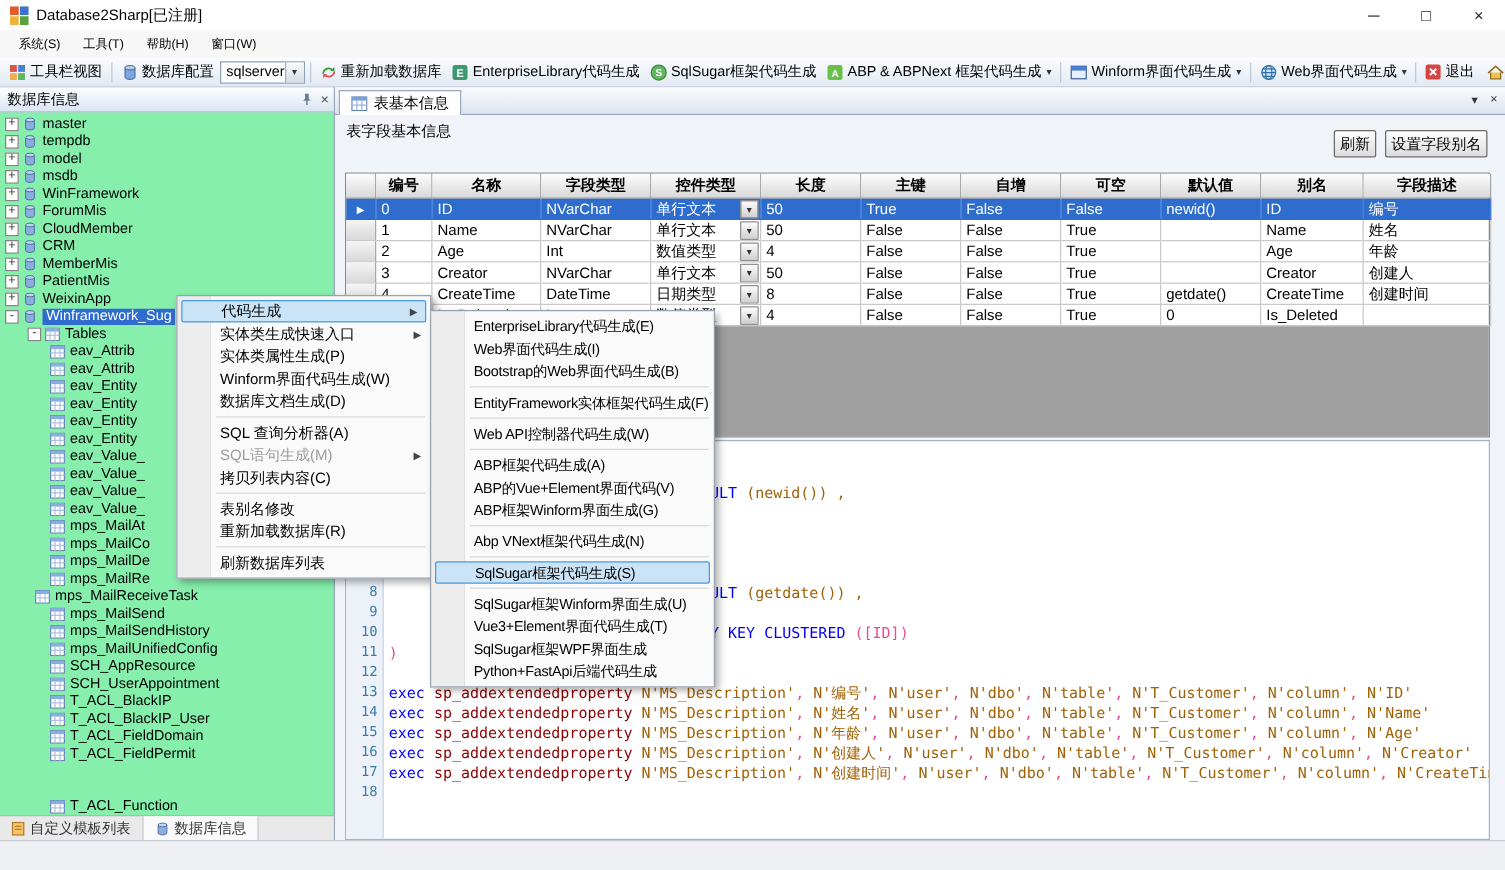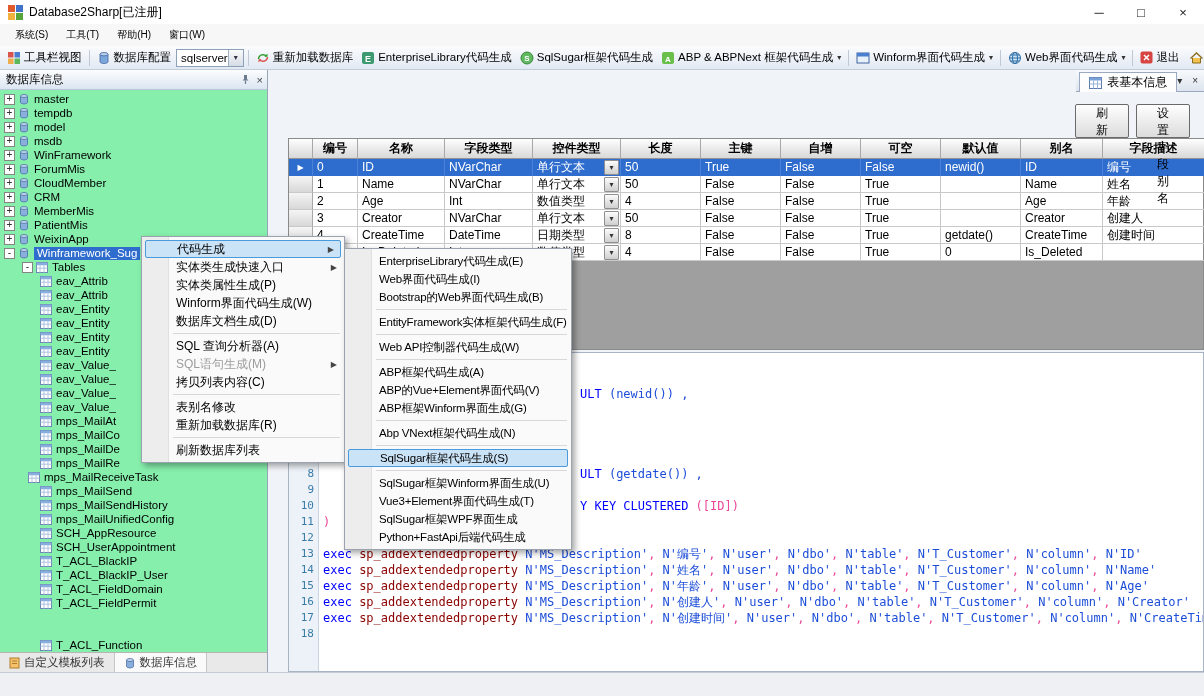--- a/index.html
+++ b/index.html
@@ -43,30 +43,30 @@
   .toggle { width:11px; height:11px; flex:none; border:1px solid #848484; background:#fff; font-size:10px; line-height:8px;
             text-align:center; margin-right:3px; color:#333; }
   .t-row .icn { margin-right:4px; flex:none; }
   .t-label { line-height:13px; }
   .t-label.sel { background:#2e6ccd; color:#fff; padding:0 3px; }
   .sidebar-tabs { height:20px; flex:none; display:flex; background:#e9e9e9; border-top:1px solid #b5b5b5; font-size:11.5px; }
   .s-tab { display:flex; align-items:center; gap:4px; padding:0 9px; border-right:1px solid #c6c6c6; color:#333; }
   .s-tab.active { background:#fafafa; }
 
   
-  .content { flex:1; display:flex; flex-direction:column; background:#f0f3f8; min-width:0;align-items:flex-end; }
+  .content { flex:1; display:flex; flex-direction:column; background:#f0f3f8; min-width:0; }
   .doc-tabstrip { height:22px; flex:none; display:flex; align-items:flex-end; padding:0 6px 0 3px;
                   background:linear-gradient(#f8fafc,#dde4ee); border-bottom:1px solid #9aa8c0; }
   .doc-tab { height:20px; display:flex; align-items:center; gap:5px; padding:0 9px; background:#fdfdfd;
              border:1px solid #9aa8c0; border-bottom:none; margin-bottom:-1px; font-size:12px; }
   .doc-controls { margin-left:auto; display:flex; gap:10px; padding-bottom:5px; color:#333; font-size:10px; }
   .section-head { height:46px; flex:none; position:relative; }
   .section-title { position:absolute; left:9px; top:5px; font-size:12px; }
   .section-buttons { position:absolute; right:14px; top:12px; display:flex; gap:7px; }
-  .std-btn { height:34px; padding:0 20px; font-size:12px; font-family:inherit; background:linear-gradient(#fefefe,#dcdcdc);
+  .std-btn { height:22px; padding:0 4px; font-size:12px; font-family:inherit; background:linear-gradient(#fefefe,#dcdcdc);
              border:1px solid #6a6a6a; border-radius:2px; }
 
   
   .grid-wrap { margin-left:8px; width:916px; height:212px; flex:none; border:1px solid #8a8a8a; background:#fff;
                display:flex; flex-direction:column; font-size:12px; }
   .g-row { display:flex; height:17px; flex:none; }
   .g-hrow { height:20px; }
   .g-cell { border-right:1px solid #c9c9c9; border-bottom:1px solid #c9c9c9; padding:0 4px; display:flex; align-items:center;
             overflow:hidden; white-space:nowrap; flex:none; }
   .g-h { background:linear-gradient(#fefefe,#d8d8d8); border-right:1px solid #a8a8a8; border-bottom:1px solid #939393;
@@ -82,21 +82,21 @@
   .grid-filler { flex:1; background:#9f9f9f; }
 
   
   .code-panel { margin:2px 0 0 8px; width:916px; flex:1; background:#fff; border:1px solid #a8b4c4; display:flex;
                 font-family:"DejaVu Sans Mono",monospace; font-size:12px; overflow:hidden; }
   .code-gutter { width:30px; flex:none; background:#edf2f8; border-right:1px solid #c8d4e2; color:#3a7ca8;
                  text-align:right; padding:1px 4px 0 0; font-size:11px; }
   .code-num { height:16px; line-height:16px; }
   .code-lines { flex:1; padding-top:1px; overflow:hidden; }
   .code-line { height:16px; line-height:16px; padding-left:4px; white-space:pre; }
-  .c-k { color:#0000ff; } .c-s { color:#1d4ed8; } .c-m { color:#8b0000; } .c-p { color:#ec4899; }
+  .c-k { color:#0000ff; } .c-s { color:#a16207; } .c-m { color:#8b0000; } .c-p { color:#ec4899; }
 
   
   .bottombar { height:24px; background:#eef0f4; border-top:1px solid #c5ccd6; }
 
   
   .ctx-menu { position:absolute; z-index:100; background:#fafafa; border:1px solid #9aa2ad; padding:3px 1px;
               box-shadow:3px 3px 6px rgba(0,0,0,.35); font-size:12px; white-space:nowrap;
               background-image:linear-gradient(90deg,#ededed 0,#ededed 26px,#e0e0e0 26px,#e0e0e0 27px,#fafafa 27px); }
   .mi { height:18px; display:flex; align-items:center; padding:0 22px 0 33px; position:relative; overflow:hidden; }
   .mi .arrow { position:absolute; right:6px; font-size:8px; color:#444; }

